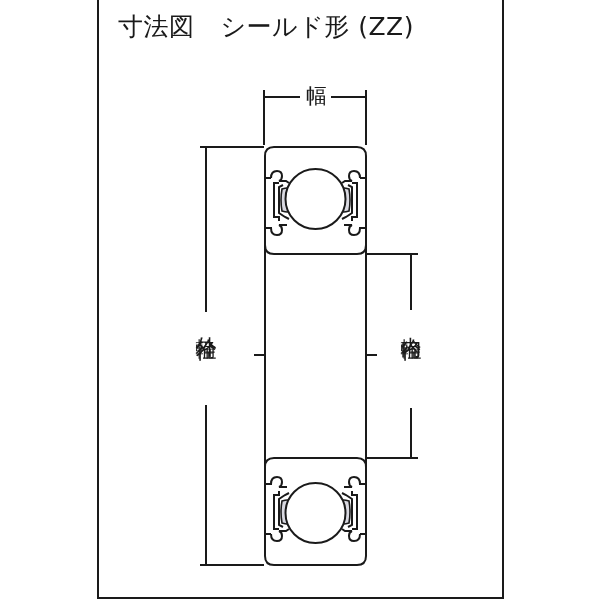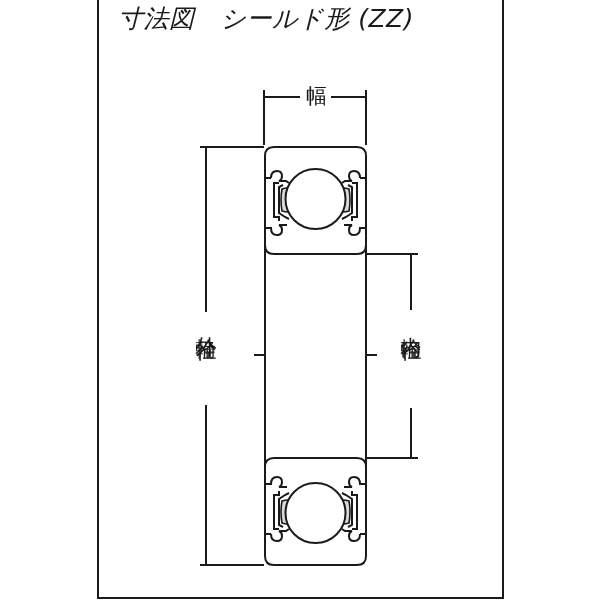--- a/index.html
+++ b/index.html
@@ -20,26 +20,25 @@
       top: 0px;
       width: 403px;
       height: 597px;
       border: 2px solid #1a1a1a;
       border-top: none;
       box-sizing: content-box;
     }
     .title {
       position: absolute;
       left: 118px;
-      top: 2px;
+      top: 10px;
       font-size: 25px;
       color: #1a1a1a;
       white-space: pre;
       letter-spacing: 0.5px;
-      font-style: italic;
     }
     .title .sep { display: inline-block; width: 26px; }
     svg.drawing {
       position: absolute;
       left: 0;
       top: 0;
     }
     .vlabel {
       position: absolute;
       font-size: 21px;

